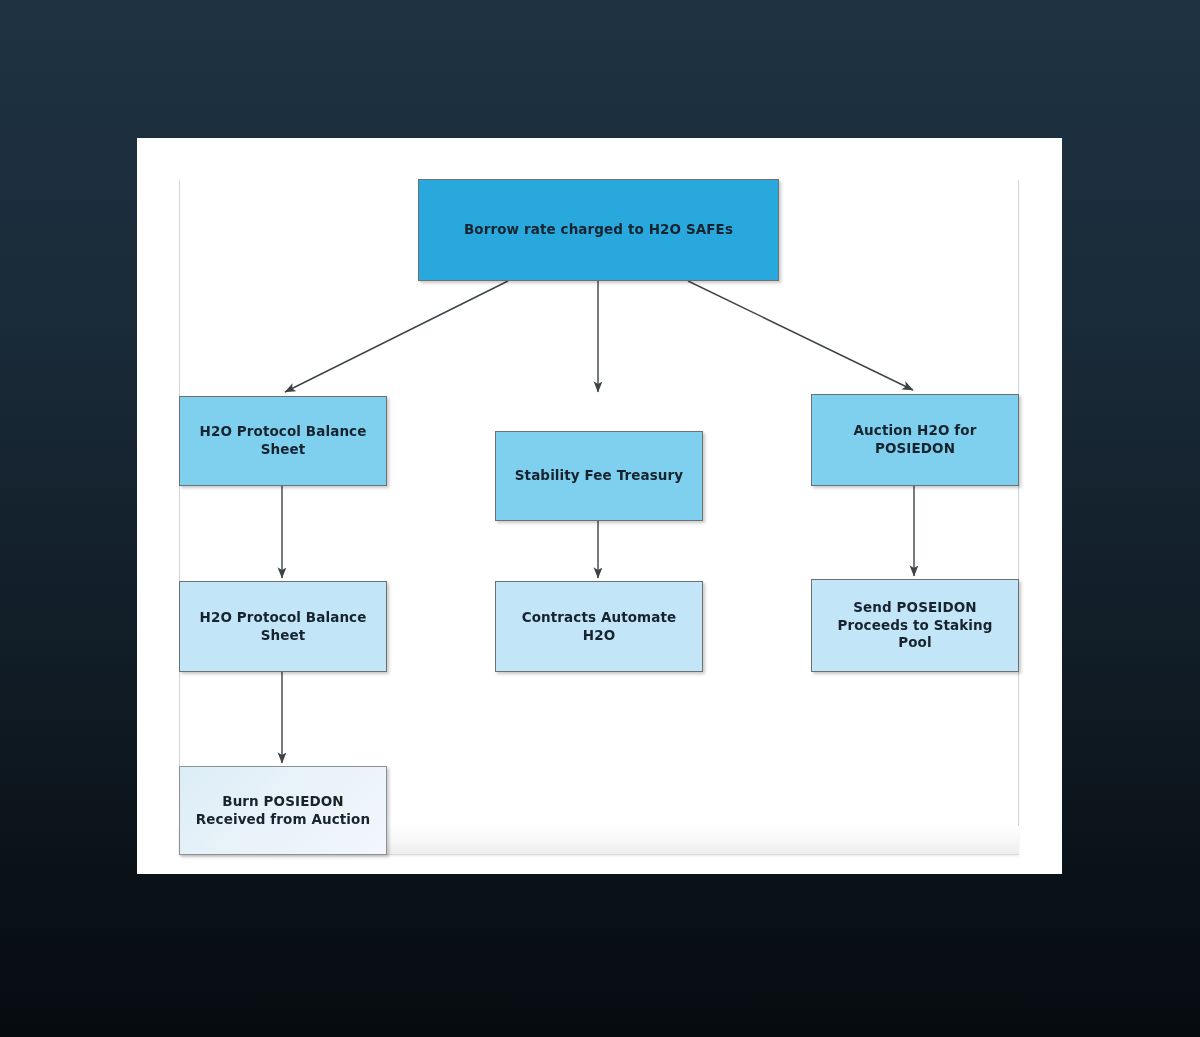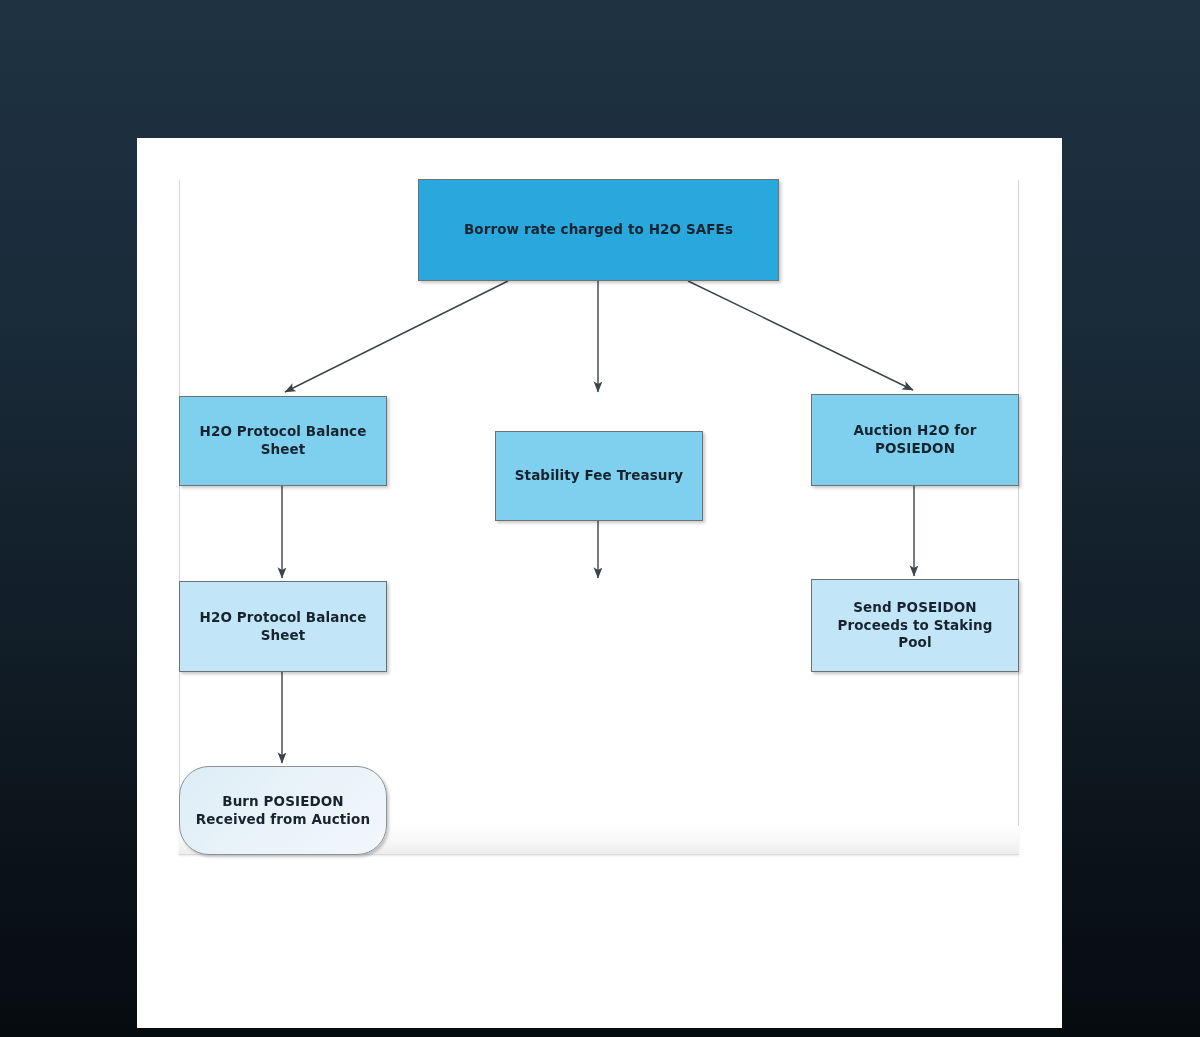--- a/index.html
+++ b/index.html
@@ -19,21 +19,21 @@
     width: 1200px;
     height: 1037px;
   }
 
   
   .slide-card {
     position: absolute;
     left: 137px;
     top: 138px;
     width: 925px;
-    height: 890px;
+    height: 736px;
     background: #ffffff;
   }
 
   
   .diagram-frame {
     position: absolute;
     left: 42px;   
     top: 42px;    
     width: 840px; 
     height: 674px;
@@ -87,21 +87,20 @@
     box-shadow: 2px 2px 3px rgba(0,0,0,0.22);
   }
   .node-label { display: block; }
 
   .node.tier-root  { background: #29a8de; }
   .node.tier-two   { background: #7ed0ee; }
   .node.tier-three { background: #c2e6f7; }
   .node.tier-four  {
     background: linear-gradient(135deg, #dcedf7 0%, #e8f2f9 45%, #f2f7fb 100%);
     border-color: #8d9195;
-    border-radius: 30px;
   }
 </style>
 </head>
 <body>
 
 <div id="page-root">
 
   <div class="slide-card">
 
     <div class="diagram-frame">
@@ -141,20 +140,23 @@
     </div>
 
     <div class="node tier-two" style="left:674px; top:256px; width:208px; height:92px;">
       <span class="node-label">Auction H2O for POSIEDON</span>
     </div>
 
     <div class="node tier-three" style="left:42px; top:443px; width:208px; height:91px;">
       <span class="node-label">H2O Protocol Balance Sheet</span>
     </div>
 
+    <div class="node tier-three" style="left:358px; top:443px; width:208px; height:91px;">
+      <span class="node-label">Contracts Automate H2O</span>
+    </div>
 
     <div class="node tier-three" style="left:674px; top:441px; width:208px; height:93px;">
       <span class="node-label">Send POSEIDON Proceeds to Staking Pool</span>
     </div>
 
     <div class="node tier-four" style="left:42px; top:628px; width:208px; height:89px;">
       <span class="node-label">Burn POSIEDON Received from Auction</span>
     </div>
 
   </div>

